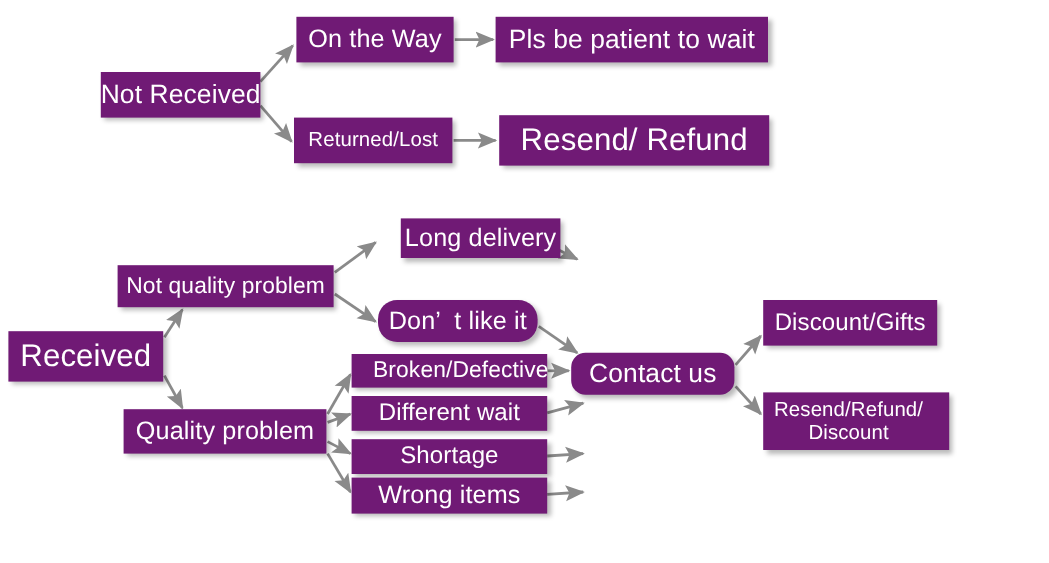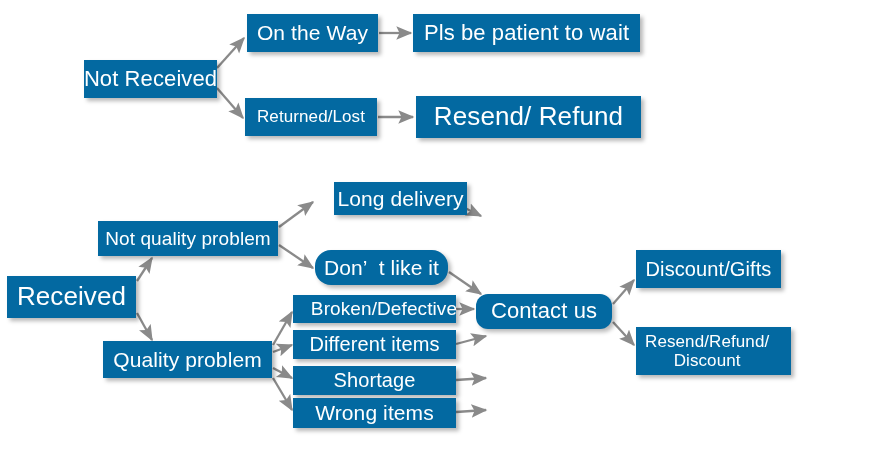--- a/index.html
+++ b/index.html
@@ -23,21 +23,21 @@
     position: absolute;
     left: 0;
     top: 0;
     width: 874px;
     height: 469px;
     pointer-events: none;
   }
   .node {
     position: absolute;
     box-sizing: border-box;
-    background: #0369a1;
+    background: #701a75;
     color: #ffffff;
     display: flex;
     align-items: center;
     justify-content: center;
     text-align: center;
     line-height: 1.12;
     letter-spacing: 0.1px;
     box-shadow: 3px 3px 4px rgba(0,0,0,0.28);
     white-space: pre;
     padding: 0 4px;
@@ -120,21 +120,21 @@
   <div class="node" style="left:98px; top:221px; width:180px; height:35px; font-size:19px;">Not quality problem</div>
 
   <div class="node" style="left:103px; top:341px; width:169px; height:37px; font-size:21px;">Quality problem</div>
 
   <div class="node" style="left:315px; top:182px; width:133px; height:33px; font-size:21px;margin-left:19px;">Long delivery</div>
 
   <div class="node" style="left:315px; top:250px; width:133px; height:35px; font-size:21px;border-radius:16px;">Don’  t like it</div>
 
   <div class="node" style="left:293px; top:295px; width:163px; height:28px; font-size:19px;padding-left:23px;">Broken/Defective</div>
 
-  <div class="node" style="left:293px; top:330px; width:163px; height:29px; font-size:20px;">Different items</div>
+  <div class="node" style="left:293px; top:330px; width:163px; height:29px; font-size:20px;">Different wait</div>
 
   <div class="node" style="left:293px; top:366px; width:163px; height:29px; font-size:20px;">Shortage</div>
 
   <div class="node" style="left:293px; top:398px; width:163px; height:30px; font-size:21px;">Wrong items</div>
 
   <div class="node" style="left:476px; top:294px; width:136px; height:35px; font-size:22px;border-radius:12px;">Contact us</div>
 
   <div class="node" style="left:636px; top:250px; width:145px; height:38px; font-size:20px;">Discount/Gifts</div>
 
   <div class="node align-left" style="left:636px; top:327px; width:155px; height:48px; font-size:17px;">Resend/Refund/

